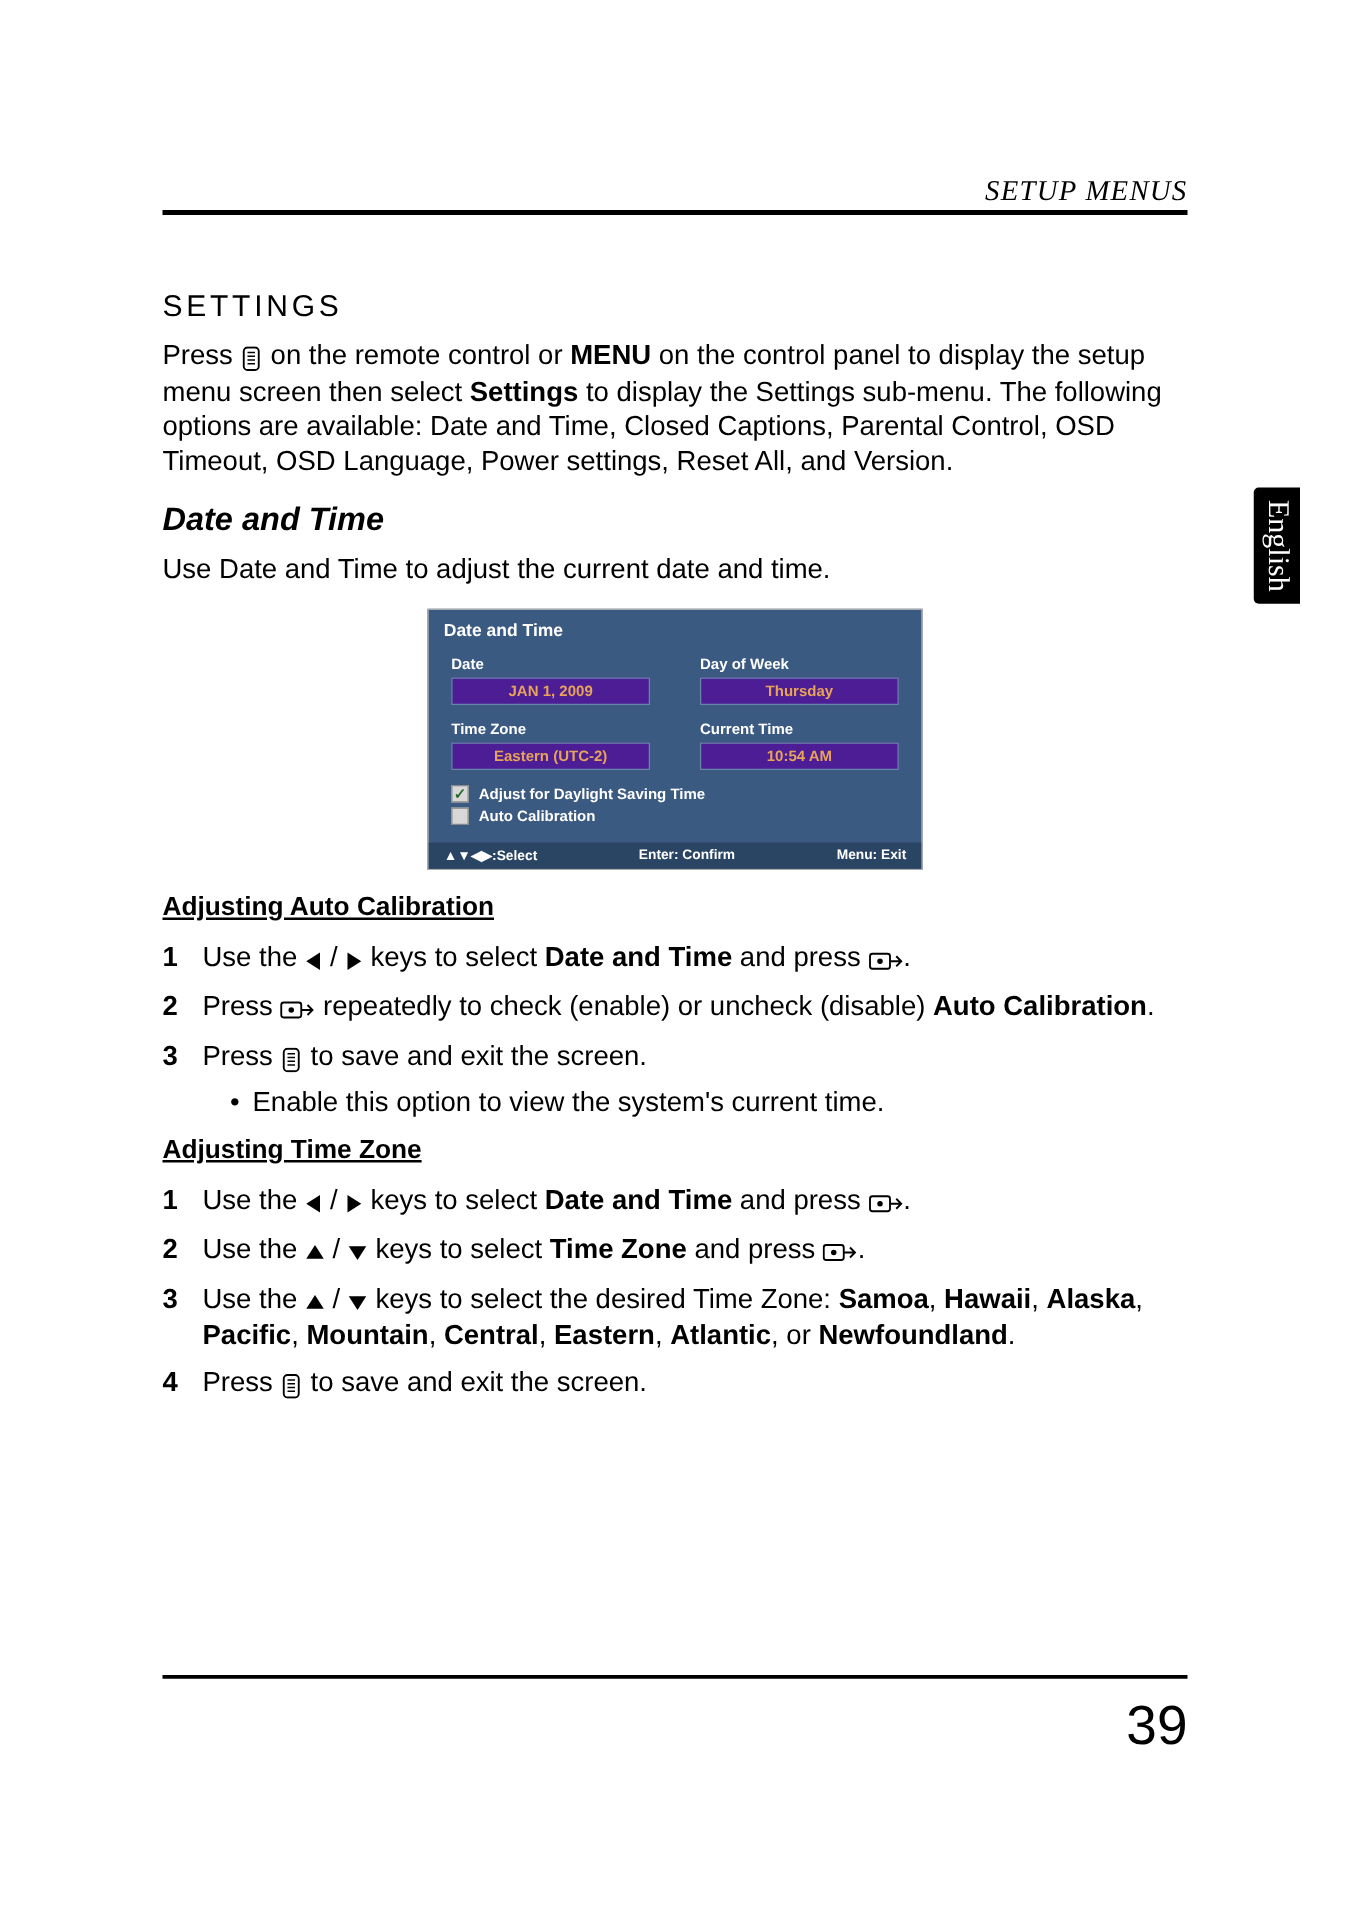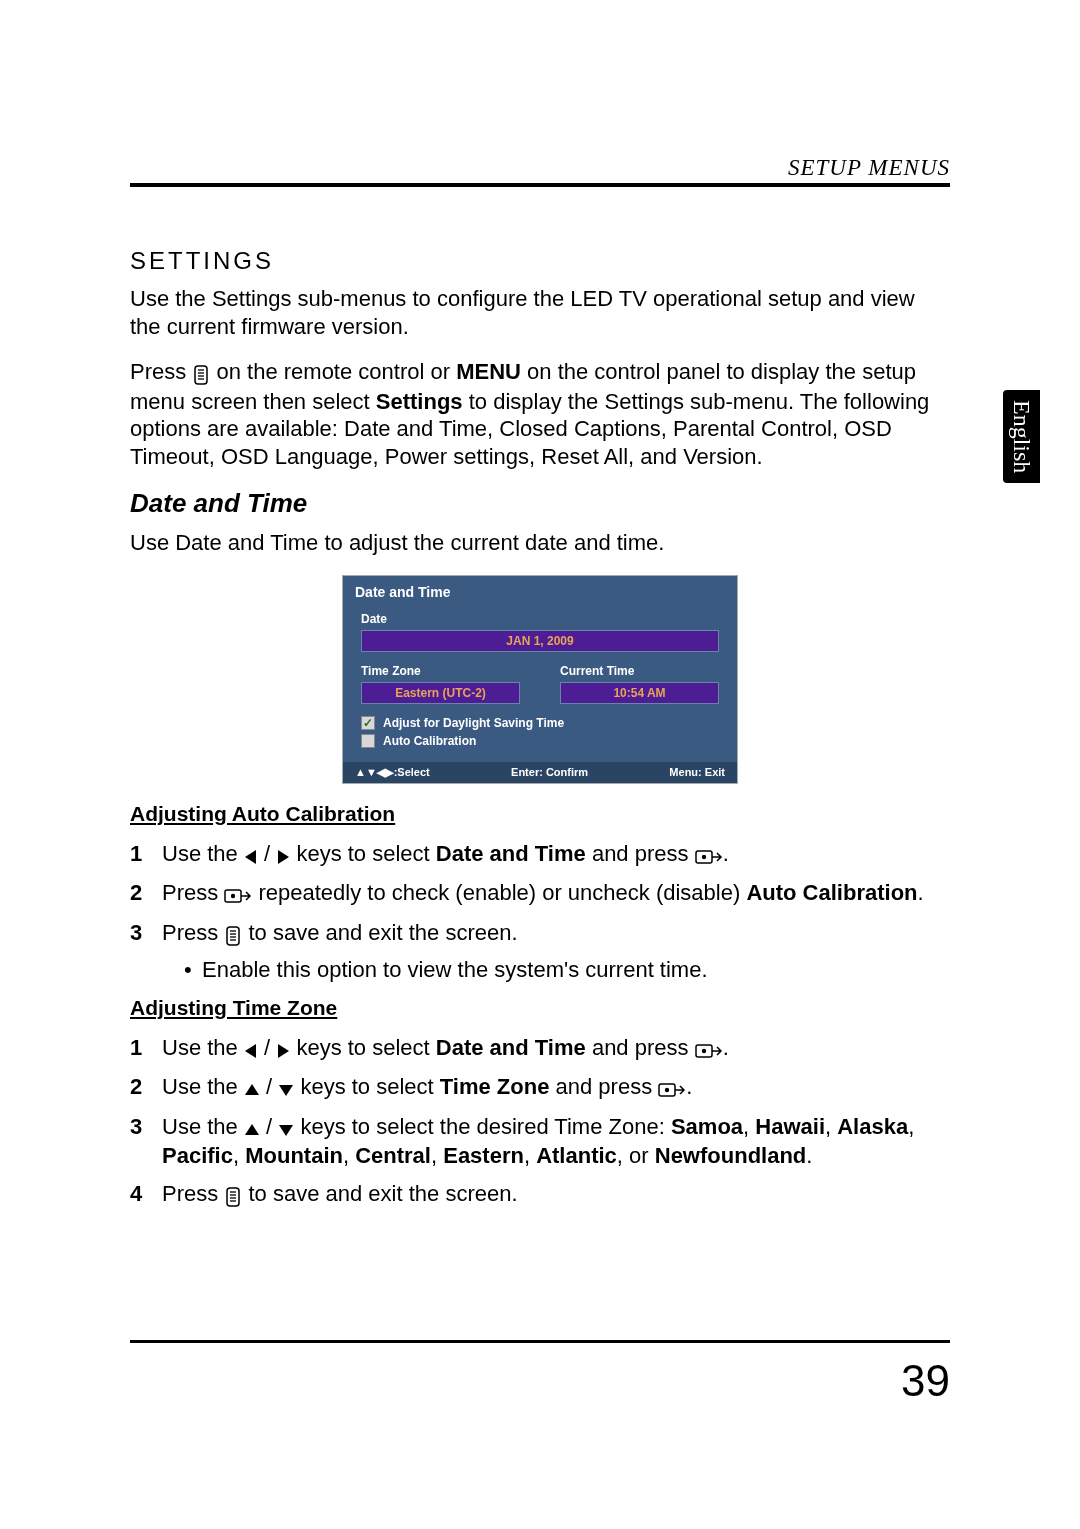--- a/index.html
+++ b/index.html
@@ -7,21 +7,21 @@
     background: #fff;
     width: 1080px;
     height: 1529px;
     position: relative;
     font-family: Arial, Helvetica, sans-serif;
     color: #000;
   }
   .page {
     position: absolute;
     left: 130px;
-    top: 155px;
+    top: 140px;
     width: 820px;
   }
   .header-line {
     border-bottom: 4px solid #000;
     padding-bottom: 2px;
     margin-bottom: 60px;
     text-align: right;
   }
   .header-label {
     font-style: italic;
@@ -187,21 +187,20 @@
 
 <div class="side-tab">English</div>
 
 <div class="page">
 
   <div class="header-line">
     <span class="header-label">SETUP MENUS</span>
   </div>
 
   <div class="section-title">SETTINGS</div>
-  <p class="body-text">Use the Settings sub-menus to configure the LED TV operational setup and view the current firmware version.</p>
 
   <p class="body-text">
     <span>Press </span><span class="icon-inline"><svg width="18" height="20">
           <rect x="3" y="1" width="12" height="18" rx="3" fill="none" stroke="#000" stroke-width="1.5"></rect>
           <line x1="6" y1="5" x2="12" y2="5" stroke="#000" stroke-width="1.3"></line>
           <line x1="6" y1="8" x2="12" y2="8" stroke="#000" stroke-width="1.3"></line>
           <line x1="6" y1="11" x2="12" y2="11" stroke="#000" stroke-width="1.3"></line>
           <line x1="6" y1="14" x2="12" y2="14" stroke="#000" stroke-width="1.3"></line>
         </svg></span><span> on the remote control or </span><span class="bold">MENU</span><span> on the control panel to display the setup menu screen then select </span><span class="bold">Settings</span><span> to display the Settings sub-menu. The following options are available: Date and Time, Closed Captions, Parental Control, OSD Timeout, OSD Language, Power settings, Reset All, and Version.</span>
   </p>
@@ -209,20 +208,24 @@
   <div class="subheading">Date and Time</div>
   <p class="body-text">Use Date and Time to adjust the current date and time.</p>
 
   <div class="osd">
     <div class="osd-title">Date and Time</div>
     <div class="osd-body">
       <div class="osd-row">
         <div class="osd-col">
           <div class="osd-label">Date</div>
           <div class="osd-field">JAN 1, 2009</div>
+        </div>
+        <div class="osd-col">
+          <div class="osd-label">Day of Week</div>
+          <div class="osd-field">Thursday</div>
         </div>
       </div>
       <div class="osd-row">
         <div class="osd-col">
           <div class="osd-label">Time Zone</div>
           <div class="osd-field">Eastern (UTC-2)</div>
         </div>
         <div class="osd-col">
           <div class="osd-label">Current Time</div>
           <div class="osd-field">10:54 AM</div>

